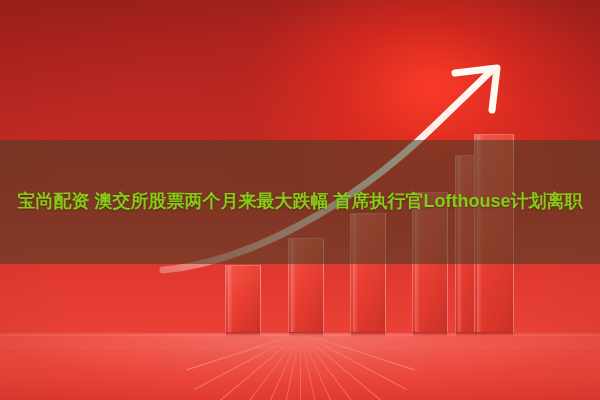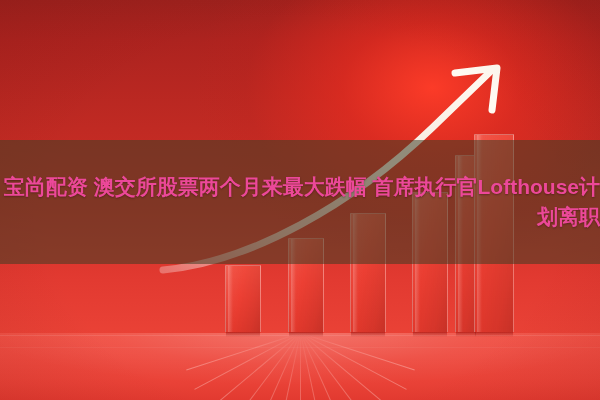--- a/index.html
+++ b/index.html
@@ -129,25 +129,25 @@
     width: 600px;
     height: 124px;
     background: rgba(62, 62, 36, 0.55);
     display: flex;
     align-items: center;
     justify-content: center;
   }
   .headline {
     width: 604px;
     margin: 0;
-    text-align: right;
-    color: #ec4899;
+    text-align: center;
+    color: #84cc16;
     font-family: "Liberation Sans", sans-serif;
     font-weight: 700;
-    font-size: 21px;
+    font-size: 18px;
     line-height: 1.42;
     letter-spacing: 0px;
     white-space: normal;
     word-break: break-word;
     text-shadow: 0 1px 2px rgba(0,0,0,0.30);
   }
 </style>
 </head>
 <body>
 

